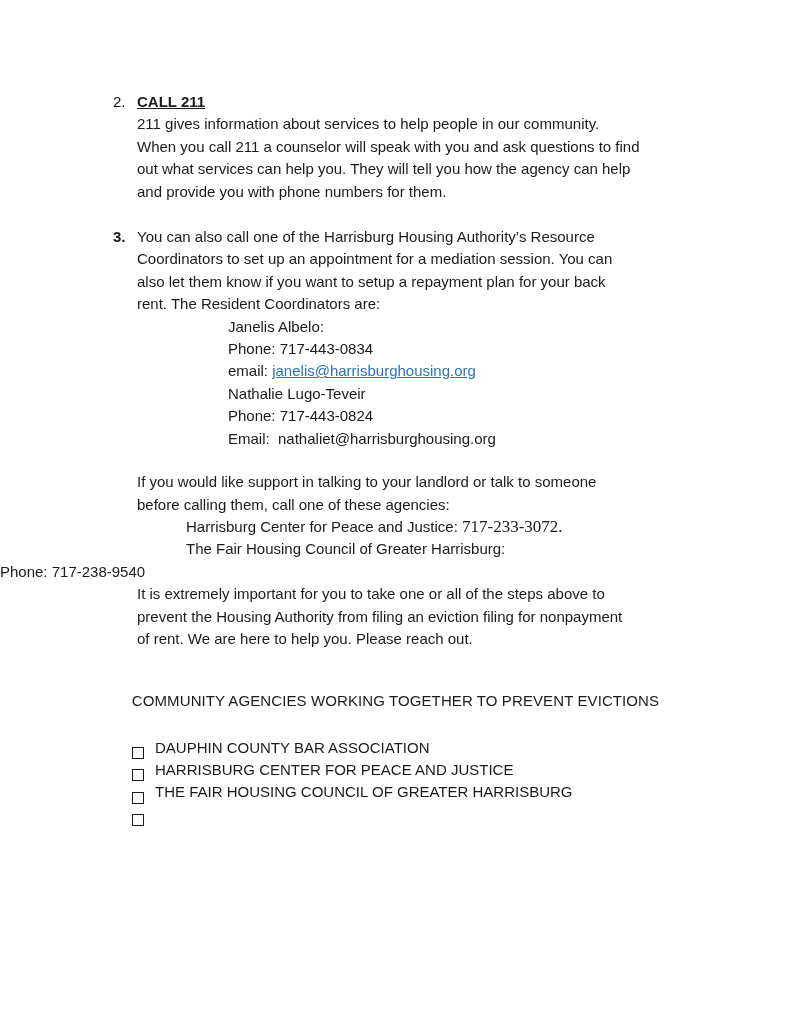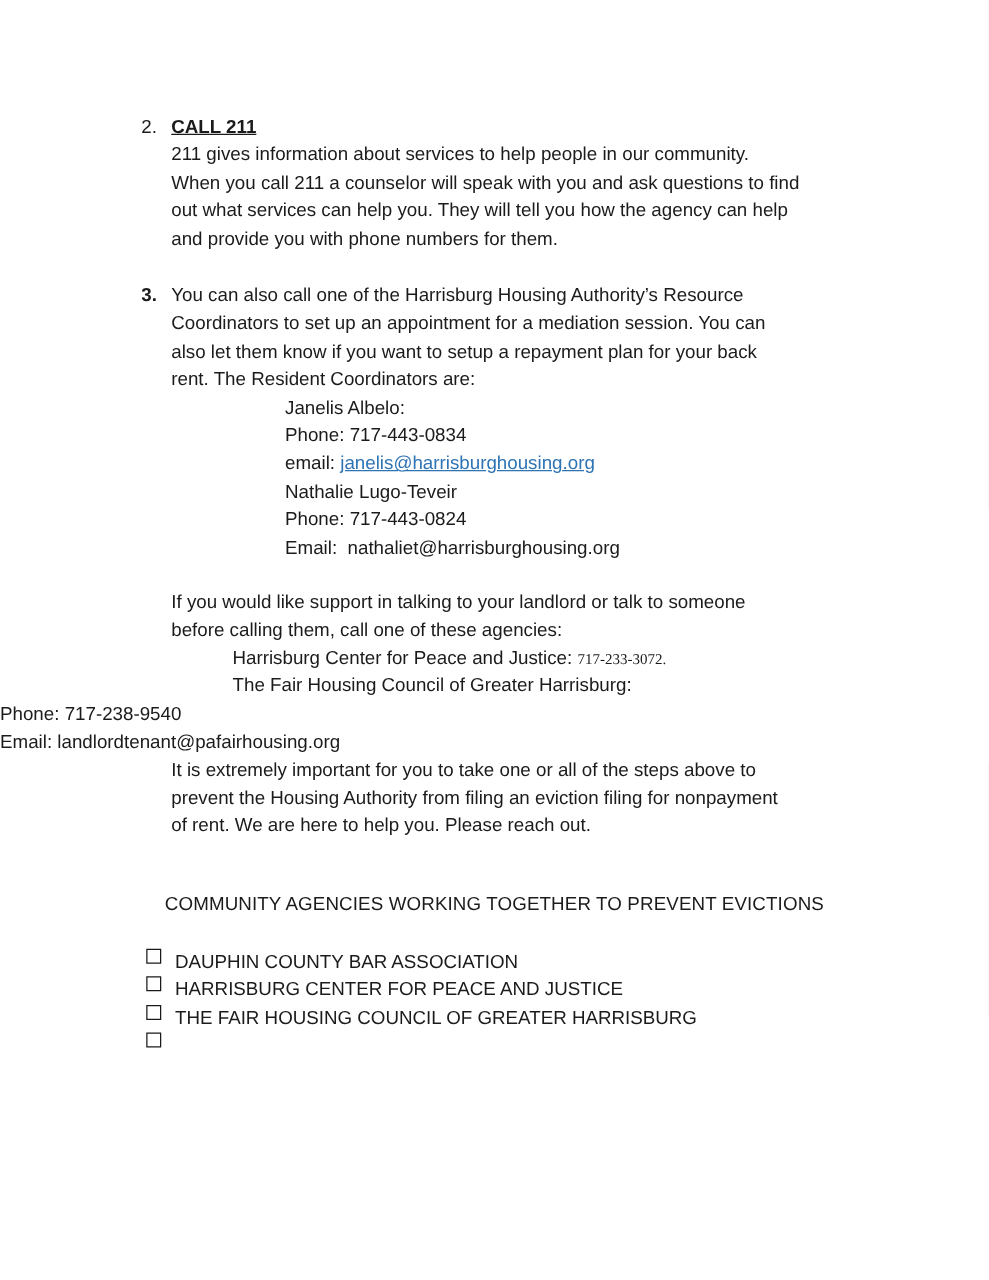--- a/index.html
+++ b/index.html
@@ -25,36 +25,37 @@
   .sec-content { flex: 1; max-width: 584px; }
   .sec-heading { font-weight: bold; }
   .sec-heading .underlined { text-decoration: underline; }
   .coordinators { margin-left: 228px; }
   .cline { white-space: pre-wrap; }
   .email-link { color: #2e74b5; text-decoration: underline; cursor: pointer; }
   .support { margin-top: 21px; }
   .para { margin-left: 137px; max-width: 584px; }
   .line-l1 { margin-left: 186px; }
   .line-l2 { }
-  .serif { font-family: "Liberation Serif", serif; font-size: 12px; }
+  .serif { font-family: "Liberation Serif", serif; font-size: 17px; }
   .center-heading {
     margin-top: 40px;
     text-align: center;
     font-weight: normal;
     letter-spacing: 0.1px;
   }
   .agency-list {
     list-style: none;
     margin: 24px 0 0 117px;
     padding: 0;
   }
   .agency-list li {
     display: flex;
-    align-items: flex-start;
+    align-items: flex-end;
     height: 22.3px;
+    margin-left: 15px;
   }
   .checkbox {
     display: inline-block;
     width: 10px;
     height: 10px;
     border: 1.7px solid #1a1a1a;
     margin-right: 11px;
     flex-shrink: 0;
     background: #ffffff;
   }
@@ -93,21 +94,20 @@
     <div class="cline">Phone: 717-443-0824</div>
     <div class="cline"><span>Email:  </span><span>nathaliet@harrisburghousing.org</span></div>
   </div>
 
   <div class="support">
     <div class="para pre">If you would like support in talking to your landlord or talk to someone
 before calling them, call one of these agencies:</div>
     <div class="line-l1"><span>Harrisburg Center for Peace and Justice: </span><span class="serif">717-233-3072.</span></div>
     <div class="line-l1">The Fair Housing Council of Greater Harrisburg:</div>
     <div class="line-l2">Phone: 717-238-9540</div>
-    <div class="line-l2">Email: landlordtenant@pafairhousing.org</div>
     <div class="para pre">It is extremely important for you to take one or all of the steps above to
 prevent the Housing Authority from filing an eviction filing for nonpayment
 of rent. We are here to help you. Please reach out.</div>
   </div>
 
   <div class="center-heading">COMMUNITY AGENCIES WORKING TOGETHER TO PREVENT EVICTIONS</div>
 
   <ul class="agency-list">
     <li>
         <span class="checkbox"></span>

